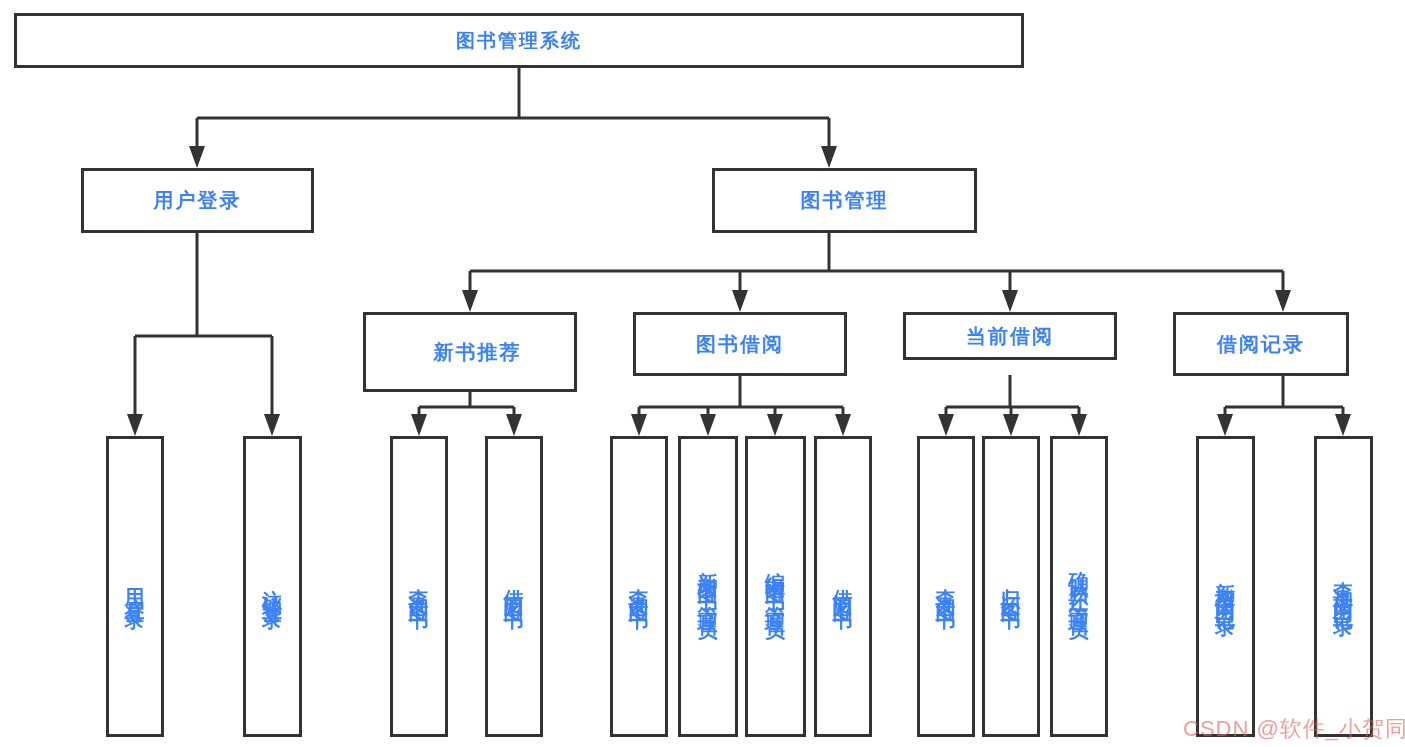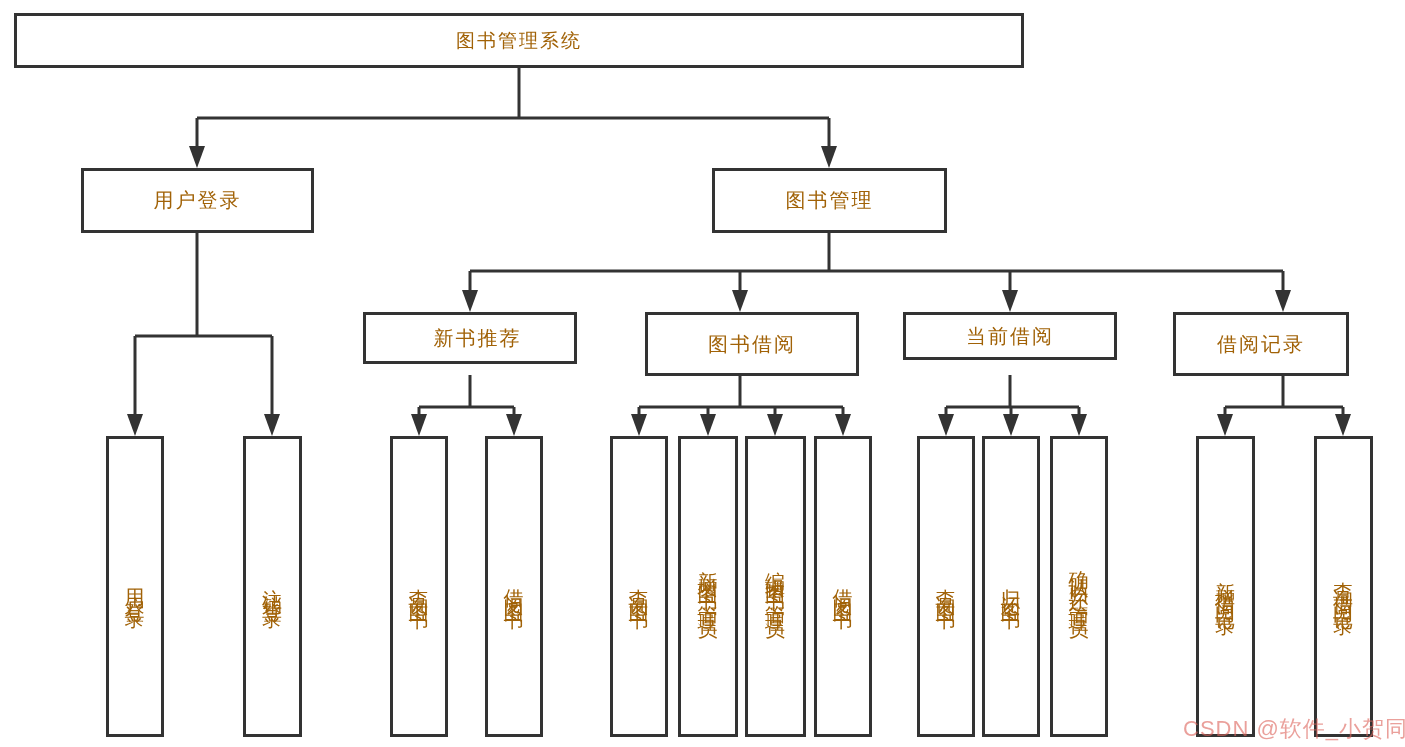--- a/index.html
+++ b/index.html
@@ -10,25 +10,26 @@
     background: #ffffff;
     font-family: "Liberation Sans", "DejaVu Sans", sans-serif;
     overflow: hidden;
   }
   #wires { position: absolute; left: 0; top: 0; width: 1405px; height: 747px; }
   .box {
     position: absolute;
     box-sizing: border-box;
     border: 3px solid #333333;
     background: #ffffff;
-    color: #a16207;
+    color: #3b82f6;
     display: flex;
     align-items: center;
     justify-content: center;
     text-align: center;
+    font-weight: bold;
   }
   .hbox { font-size: 20px; letter-spacing: 2px; }
   .root { font-size: 19px; }
   .vbox {
     writing-mode: vertical-rl;
     text-orientation: upright;
     font-size: 20px;
     letter-spacing: 7px;
     line-height: 1;
     padding: 6px 0;
@@ -39,23 +40,23 @@
     top: 714px;
     font-size: 22px;
     letter-spacing: 1px;
     color: rgba(221, 102, 94, 0.62);
     white-space: nowrap;
     z-index: 5;
   }
   
   #n-root        { left: 14px;  top: 13px;  width: 1010px; height: 55px; }
   #n-user-login  { left: 81px;  top: 168px; width: 233px;  height: 65px; }
-  #n-book-mgmt   { left: 712px; top: 168px; width: 235px;  height: 65px; }
-  #n-new-books   { left: 363px; top: 312px; width: 214px;  height: 52px; padding-left: 15px; }
-  #n-borrowing   { left: 633px; top: 312px; width: 214px;  height: 64px; margin-left: 12px; }
+  #n-book-mgmt   { left: 712px; top: 168px; width: 265px;  height: 65px; }
+  #n-new-books   { left: 363px; top: 312px; width: 214px;  height: 80px; padding-left: 15px; }
+  #n-borrowing   { left: 633px; top: 312px; width: 214px;  height: 64px; }
   #n-current     { left: 903px; top: 312px; width: 214px;  height: 48px; }
   #n-records     { left: 1173px;top: 312px; width: 176px;  height: 64px; }
   .l4 { top: 436px; width: 58px; height: 301px; }
   #n-a1 { left: 106px; }  #n-a2 { left: 243px; width: 59px; }
   #n-b1 { left: 390px; }  #n-b2 { left: 485px; }
   #n-c1 { left: 610px; }  #n-c2 { left: 678px; width: 60px; }
   #n-c3 { left: 745px; width: 61px; }  #n-c4 { left: 814px; }
   #n-d1 { left: 917px; }  #n-d2 { left: 982px; }  #n-d3 { left: 1050px; }
   #n-e1 { left: 1196px; width: 59px; } #n-e2 { left: 1314px; width: 59px; }
 </style>

